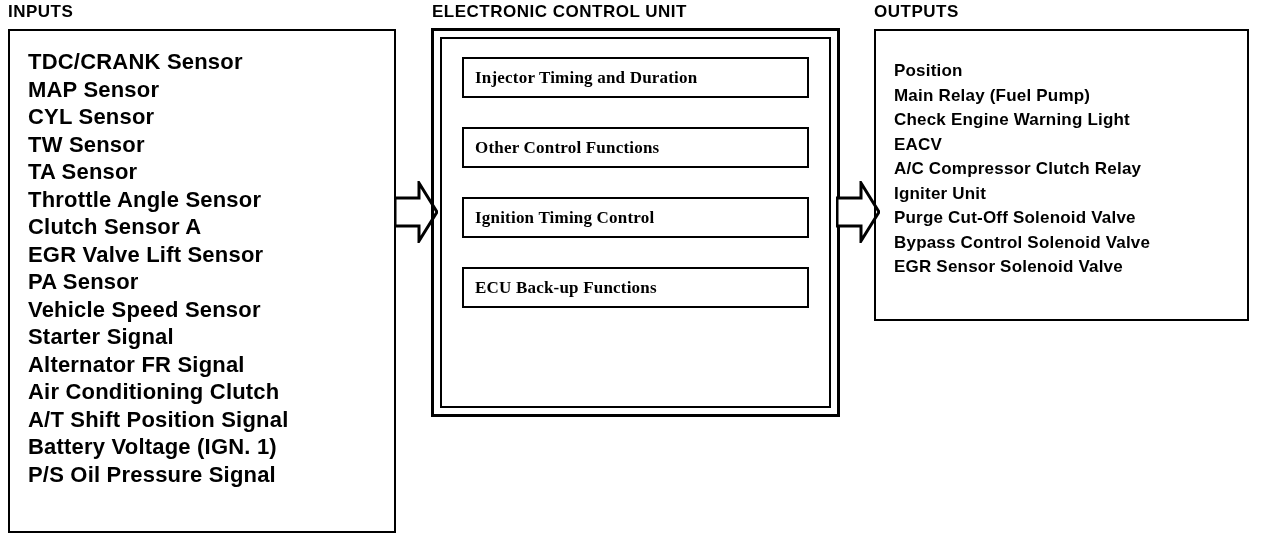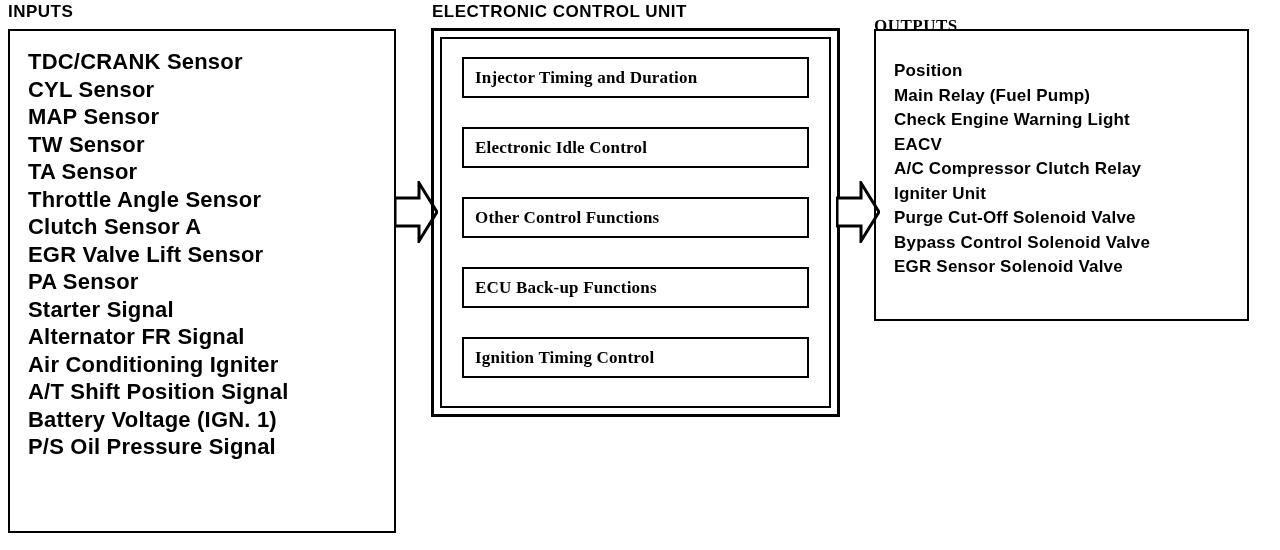--- a/index.html
+++ b/index.html
@@ -100,21 +100,21 @@
     align-items: center;
     padding-left: 11px;
     font-size: 17px;
     font-weight: bold;
     white-space: nowrap;
     letter-spacing: 0.2px;
   }
   #ecu-function-list li:last-child { margin-bottom: 0; }
 
   
-  #outputs-title { left: 874px; top: 16px; font-family: Liberation Serif, serif; }
+  #outputs-title { left: 874px; top: 2px; }
   #outputs-box {
     position: absolute;
     left: 874px;
     top: 29px;
     width: 375px;
     height: 292px;
     border: 2px solid #000;
     box-sizing: border-box;
   }
   #outputs-list {
@@ -134,51 +134,51 @@
   }
 </style>
 </head>
 <body>
 
 <div class="section-title" id="inputs-title">INPUTS</div>
 
 <div id="inputs-box">
   <ul id="inputs-list">
     <li>TDC/CRANK Sensor</li>
+    <li>MAP Sensor</li>
     <li>CYL Sensor</li>
-    <li>MAP Sensor</li>
     <li>TW Sensor</li>
     <li>TA Sensor</li>
     <li>Throttle Angle Sensor</li>
     <li>Clutch Sensor A</li>
     <li>EGR Valve Lift Sensor</li>
     <li>PA Sensor</li>
+    <li>Vehicle Speed Sensor</li>
     <li>Starter Signal</li>
     <li>Alternator FR Signal</li>
-    <li>Air Conditioning Igniter</li>
+    <li>Air Conditioning Clutch</li>
     <li>A/T Shift Position Signal</li>
     <li>Battery Voltage (IGN. 1)</li>
     <li>P/S Oil Pressure Signal</li>
   </ul>
 </div>
 
 <svg class="block-arrow" id="arrow-inputs-to-ecu" viewBox="0 0 44 62">
   <polygon points="1,17 25,17 25,2 43,31 25,60 25,45 1,45" fill="#ffffff" stroke="#000000" stroke-width="3" stroke-linejoin="miter"></polygon>
 </svg>
 
 <div class="section-title" id="ecu-title">ELECTRONIC CONTROL UNIT</div>
 
 <div id="ecu-outer-box">
   <div id="ecu-inner-box">
     <ul id="ecu-function-list">
       <li>Injector Timing and Duration</li>
-      <li>Electronic Idle Control</li>
       <li>Other Control Functions</li>
+      <li>Ignition Timing Control</li>
       <li>ECU Back-up Functions</li>
-      <li>Ignition Timing Control</li>
     </ul>
   </div>
 </div>
 
 <svg class="block-arrow" id="arrow-ecu-to-outputs" viewBox="0 0 44 62">
   <polygon points="1,17 25,17 25,2 43,31 25,60 25,45 1,45" fill="#ffffff" stroke="#000000" stroke-width="3" stroke-linejoin="miter"></polygon>
 </svg>
 
 <div class="section-title" id="outputs-title">OUTPUTS</div>
 

